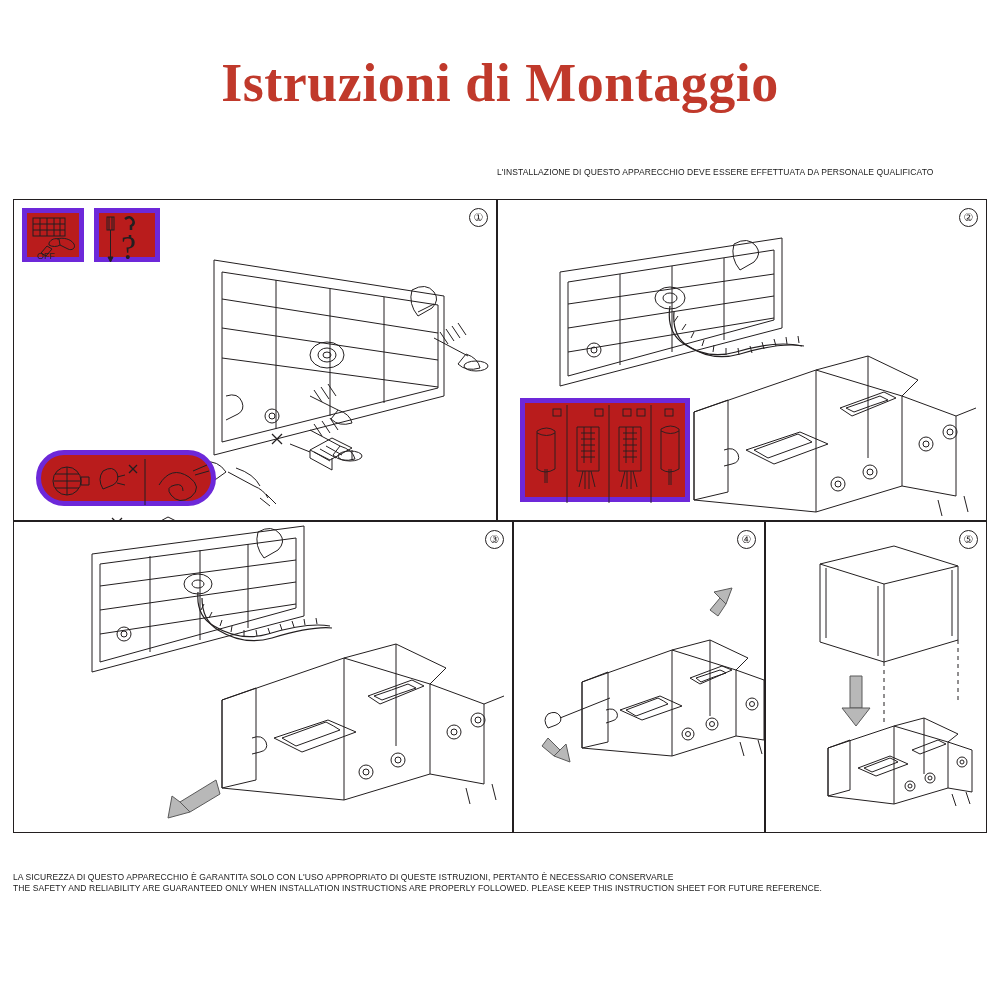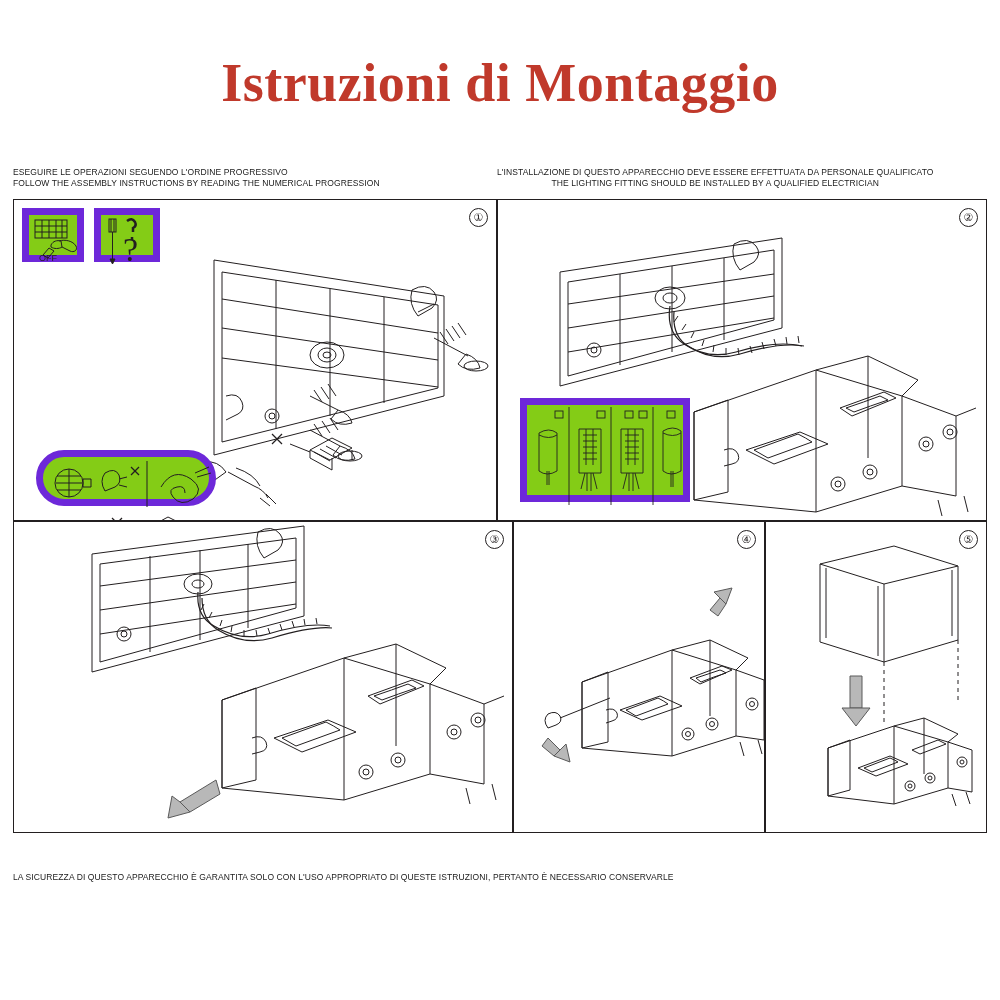--- a/index.html
+++ b/index.html
@@ -73,45 +73,41 @@
     line-height: 16px;
     text-align: center;
     color: #231f20;
     background: #fff;
     font-family: "Liberation Sans", sans-serif;
   }
   .sn1 { right: 8px;  top: 8px; }
 
   .inner-box {
     position: absolute;
-    border: 7px solid #6d28d9;
+    border: 5px solid #6d28d9;
     box-sizing: border-box;
-    background: #84cc16;
+    background: #b91c1c;
   }
   svg { display: block; overflow: visible; }
 </style>
 </head>
 <body>
 
 <div class="page">
 
   <div class="title">Istruzioni di Montaggio</div>
 
-  <div class="caption cap-left">
-    <div>ESEGUIRE LE OPERAZIONI SEGUENDO L'ORDINE PROGRESSIVO</div>
-    <div>FOLLOW THE ASSEMBLY INSTRUCTIONS BY READING THE NUMERICAL PROGRESSION</div>
-  </div>
 
   <div class="caption cap-right">
     <div>L'INSTALLAZIONE DI QUESTO APPARECCHIO DEVE ESSERE EFFETTUATA DA PERSONALE QUALIFICATO</div>
-    <div>THE LIGHTING FITTING SHOULD BE INSTALLED BY A QUALIFIED ELECTRICIAN</div>
   </div>
 
   <div class="caption cap-bottom">
     <div>LA SICUREZZA DI QUESTO APPARECCHIO È GARANTITA SOLO CON L'USO APPROPRIATO DI QUESTE ISTRUZIONI, PERTANTO È NECESSARIO CONSERVARLE</div>
+    <div>THE SAFETY AND RELIABILITY ARE GUARANTEED ONLY WHEN INSTALLATION INSTRUCTIONS ARE PROPERLY FOLLOWED. PLEASE KEEP THIS INSTRUCTION SHEET FOR FUTURE REFERENCE.</div>
   </div>
 
   <div class="diagram">
 
     <div class="panel p1">
       <div class="step-num sn1">①</div>
 
       <div class="inner-box" style="left:8px; top:8px; width:62px; height:54px;">
         <svg width="60" height="52" viewBox="0 0 60 52">
           <g fill="none" stroke="#231f20" stroke-width="1">

